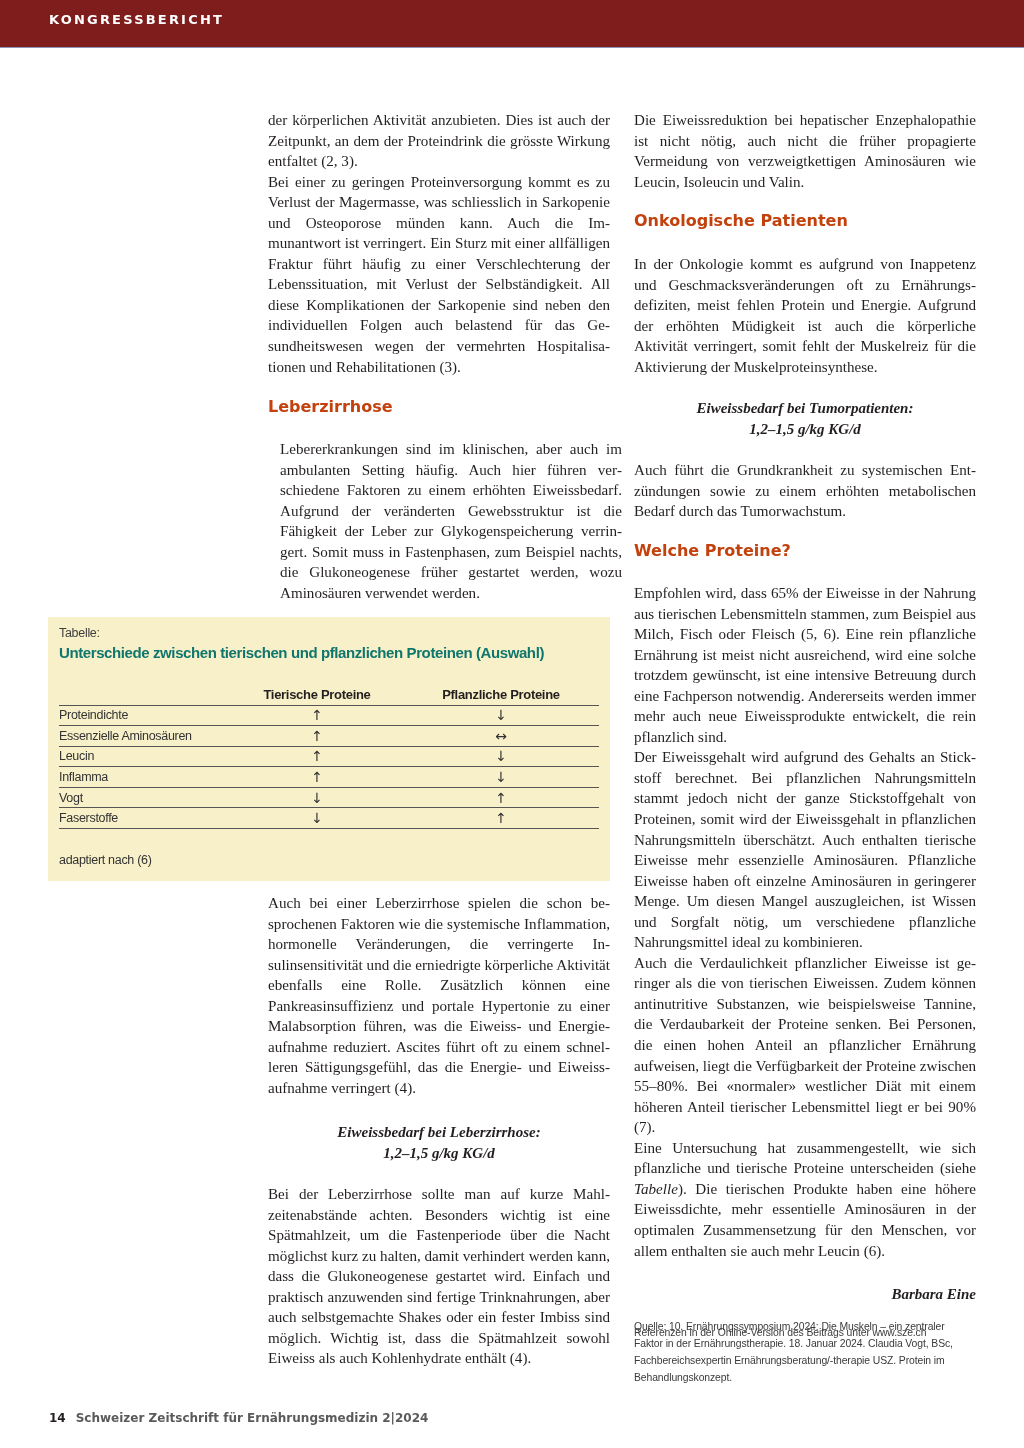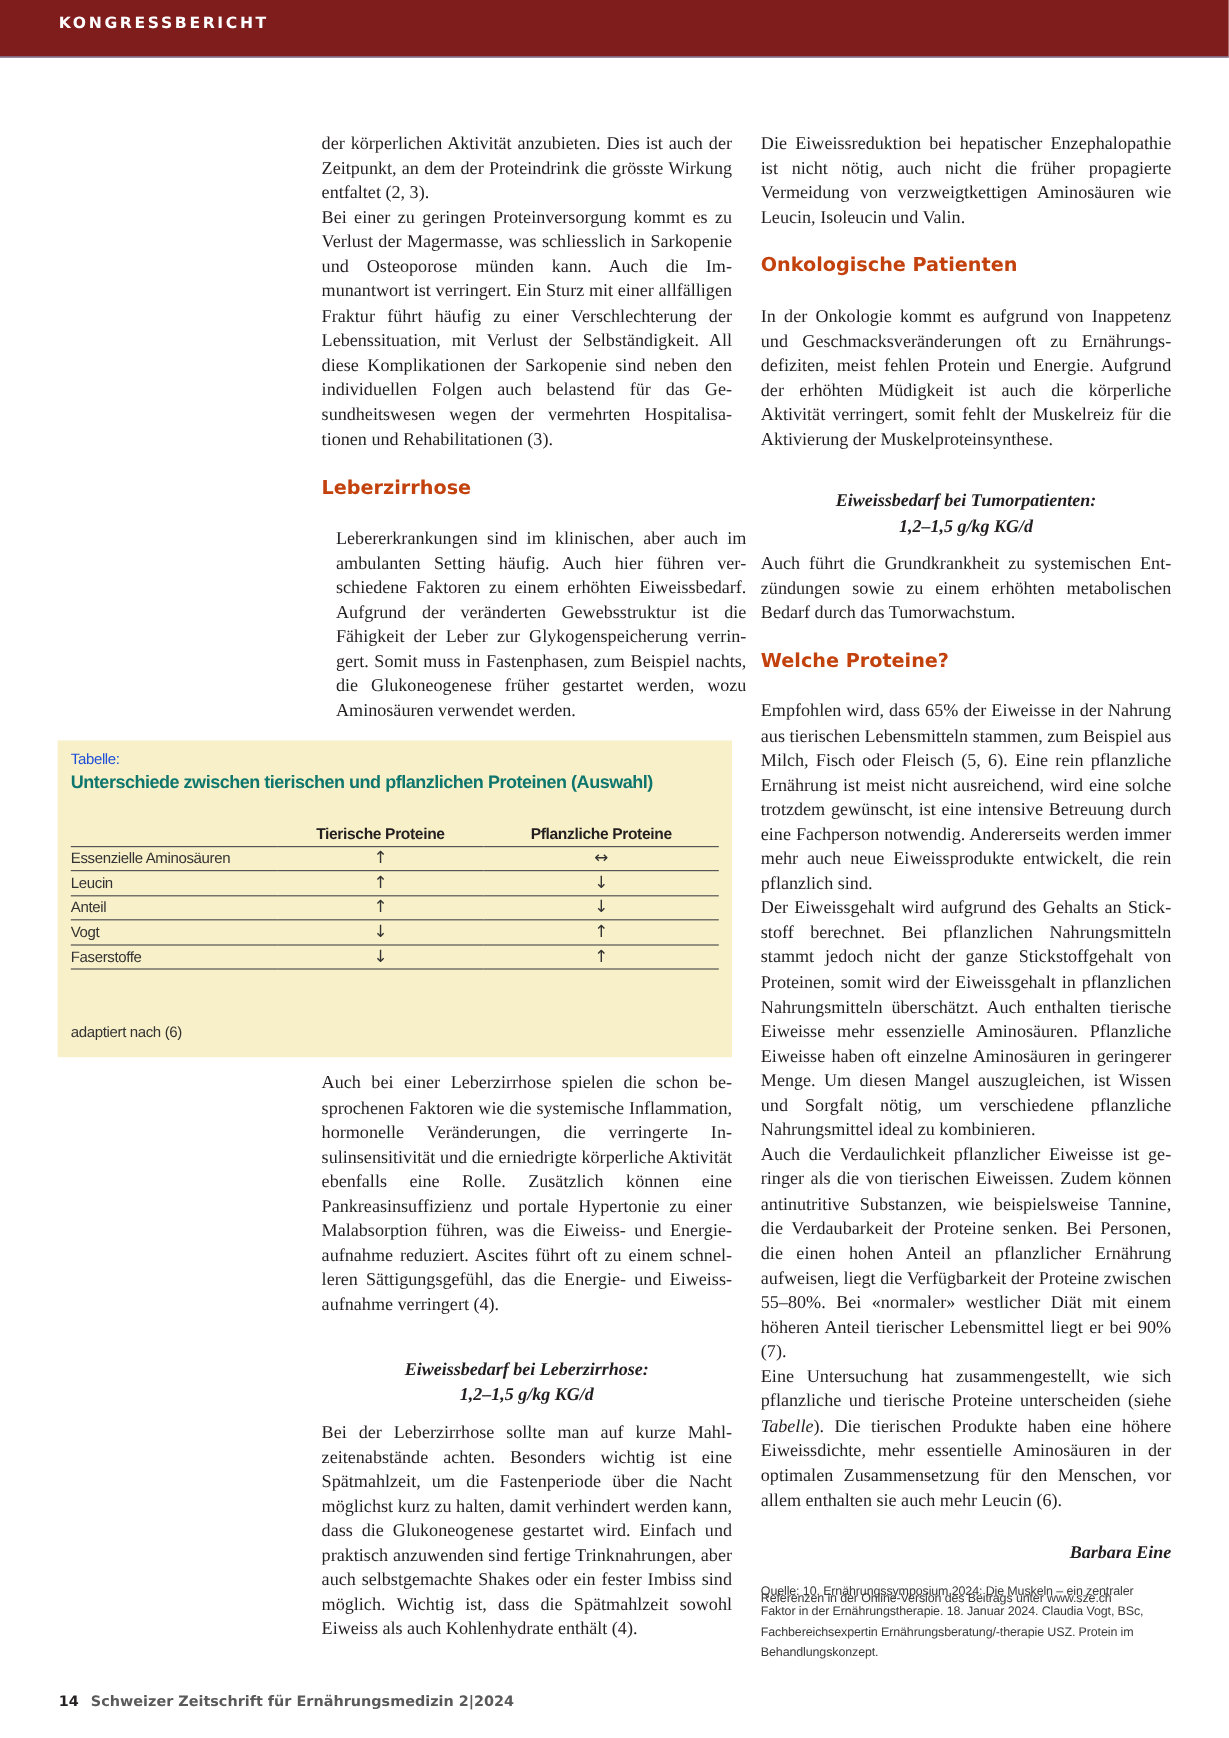--- a/index.html
+++ b/index.html
@@ -8,26 +8,26 @@
 
   .topbar { position: absolute; left: 0; top: 0; width: 1024px; height: 48px; background: #7f1d1d; border-bottom: 1px solid #8a96b8; }
   .topbar .label { position: absolute; left: 49px; top: 12px; color: #ffffff; font-family: "DejaVu Sans", sans-serif; font-weight: bold; font-size: 13px; letter-spacing: 2.2px; }
 
   .col { position: absolute; }
   .col-mid { left: 268px; width: 342px; }
   .col-right { left: 634px; width: 342px; }
 
   p.body { font-size: 15.1px; line-height: 20.55px; text-align: justify; hyphens: manual; }
   h2.section { font-family: "DejaVu Sans", sans-serif; font-weight: bold; color: #c2410c; font-size: 16px; line-height: 20px; }
-  .formula { font-style: italic; font-weight: bold; text-align: center; font-size: 15px; line-height: 20.5px; margin-top: 10px; }
+  .formula { font-style: italic; font-weight: bold; text-align: center; font-size: 15px; line-height: 20.5px; }
   .author { font-style: italic; font-weight: bold; text-align: right; font-size: 15px; }
   .source { font-family: "Liberation Sans", sans-serif; font-size: 10.4px; line-height: 17px; color: #3a3a3a; letter-spacing: -0.1px; }
 
   .tablebox { position: absolute; left: 48px; top: 617px; width: 562px; height: 264px; background: #f8f0c8; }
-  .tablebox .cap1 { position: absolute; left: 11px; top: 9px; font-family: "Liberation Sans", sans-serif; font-size: 12.5px; color: #1d4ed8; letter-spacing: -0.3px; }
+  .tablebox .cap1 { position: absolute; left: 11px; top: 9px; font-family: "Liberation Sans", sans-serif; font-size: 12.5px; color: #404040; letter-spacing: -0.3px; }
   .tablebox .cap2 { position: absolute; left: 11px; top: 27px; font-family: "Liberation Sans", sans-serif; font-weight: bold; font-size: 15px; color: #0f766e; letter-spacing: -0.4px; }
   .tbl { position: absolute; left: 11px; top: 68px; width: 540px; border-collapse: collapse; font-family: "Liberation Sans", sans-serif; }
   .tbl th { font-size: 13px; font-weight: bold; height: 20px; text-align: center; border-bottom: 1.5px solid #555; letter-spacing: -0.3px; padding: 0; }
   .tbl td { font-size: 12.5px; height: 20.6px; border-bottom: 1.5px solid #555; color: #333; letter-spacing: -0.3px; padding: 0; }
   .tbl td.arrow { text-align: center; font-family: "DejaVu Sans", sans-serif; font-size: 14px; }
   .tbl .c0 { width: 172px; text-align: left; }
   .tbl .c1 { width: 172px; }
   .tbl .c2 { width: 196px; }
   .tablebox .note { position: absolute; left: 11px; top: 236px; font-family: "Liberation Sans", sans-serif; font-size: 12.5px; color: #333; letter-spacing: -0.3px; }
 
@@ -59,31 +59,36 @@
   <table class="tbl">
     <thead>
       <tr>
         <th class="c0"></th>
         <th class="c1">Tierische Proteine</th>
         <th class="c2">Pflanzliche Proteine</th>
       </tr>
     </thead>
     <tbody>
       <tr>
+        <td class="c0">Proteindichte</td>
+        <td class="c1 arrow">↑</td>
+        <td class="c2 arrow">↓</td>
+      </tr>
+      <tr>
         <td class="c0">Essenzielle Aminosäuren</td>
         <td class="c1 arrow">↑</td>
         <td class="c2 arrow">↔</td>
       </tr>
       <tr>
         <td class="c0">Leucin</td>
         <td class="c1 arrow">↑</td>
         <td class="c2 arrow">↓</td>
       </tr>
       <tr>
-        <td class="c0">Anteil</td>
+        <td class="c0">Inflamma</td>
         <td class="c1 arrow">↑</td>
         <td class="c2 arrow">↓</td>
       </tr>
       <tr>
         <td class="c0">Vogt</td>
         <td class="c1 arrow">↓</td>
         <td class="c2 arrow">↑</td>
       </tr>
       <tr>
         <td class="c0">Faserstoffe</td>

